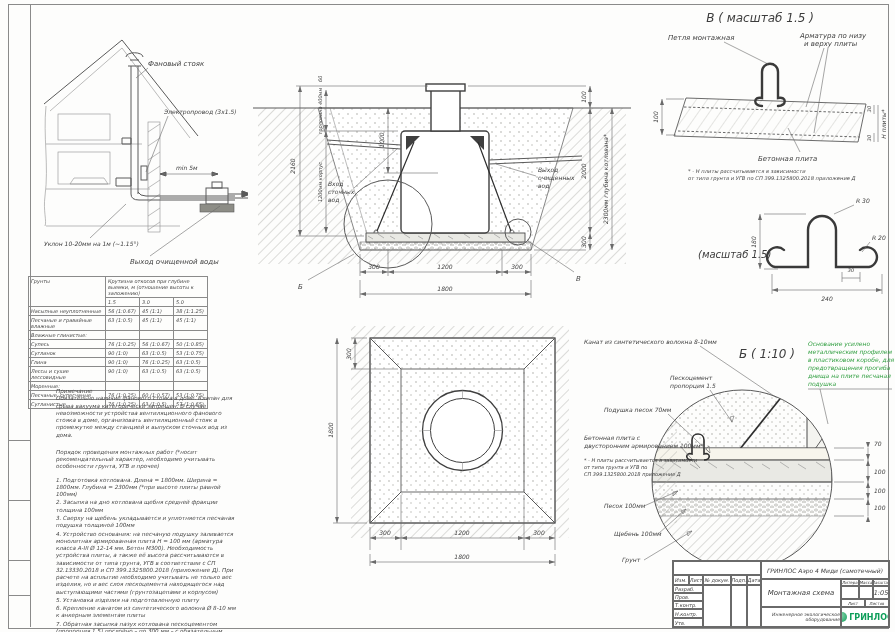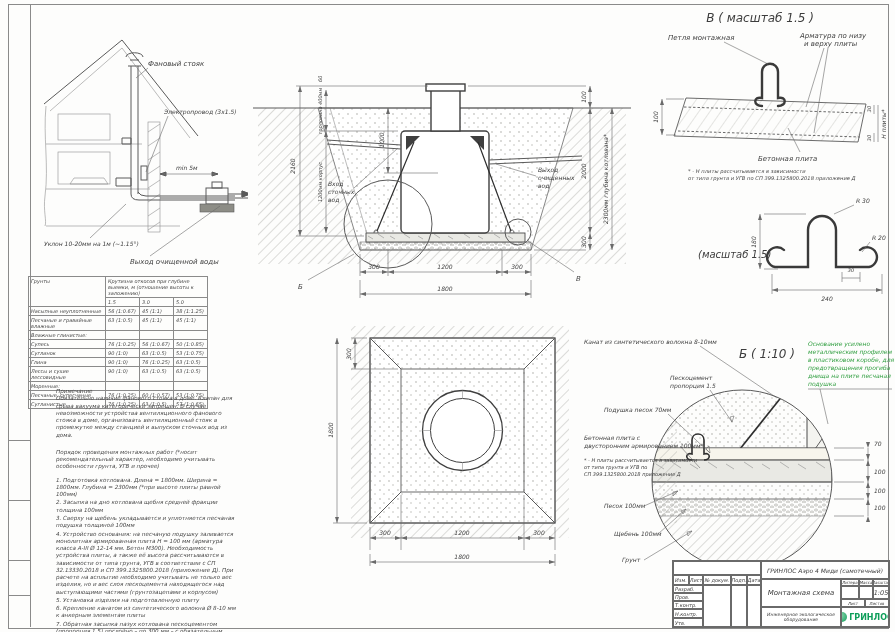--- a/index.html
+++ b/index.html
@@ -12,21 +12,21 @@
   .t10{font-size:10px}.t12{font-size:12px}
   .ln{stroke:#5a5a5a;stroke-width:1;fill:none}
   .thin{stroke:#8f8f8f;stroke-width:.6;fill:none}
   .dim{stroke:#6a6a6a;stroke-width:.6;fill:none}
   .thk{stroke:#3a3a3a;stroke-width:2.4;fill:none;stroke-linecap:round}
   .notes{font-style:italic;font-size:5.6px;line-height:1.3;color:#4a4a4a;}
   .notes p{margin:0 0 6px 0;}
   table.soil{border-collapse:collapse;font-style:italic;font-size:5px;color:#4a4a4a;width:100%;}
   table.soil td,table.soil th{border:0.5px solid #8a8a8a;padding:1px 2px;font-weight:normal;text-align:left;vertical-align:top;}
   .tb{position:absolute;border:1px solid #6a6a6a;background:#fff;font-size:5px;font-style:italic;}
-  .tb .cell{position:absolute;border:0.5px solid #6a6a6a;box-sizing:border-box;display:flex;align-items:center;justify-content:center;text-align:center;overflow:hidden;}
+  .tb .cell{position:absolute;border:0.5px solid #6a6a6a;box-sizing:border-box;display:flex;align-items:center;justify-content:center;text-align:right;overflow:hidden;}
   .green{fill:#2f9e3f;}
   .logo{color:#0e9e5a;font-weight:bold;font-style:normal;font-size:8px;display:flex;align-items:center;gap:2px;}
   .globe{width:10px;height:10px;border-radius:50%;background:radial-gradient(circle at 35% 35%,#8fd6b0,#0e9e5a);display:inline-block;}
 </style>
 </head>
 <body>
 
 <div class="abs frame" style="left:8px;top:4px;width:879px;height:623px;"></div>
 <div class="abs" style="left:30px;top:4px;width:1px;height:623px;background:#8a8a8a;"></div>
 <div class="abs" style="left:8px;top:440px;width:22px;height:187px;border-top:1px solid #8a8a8a;">

